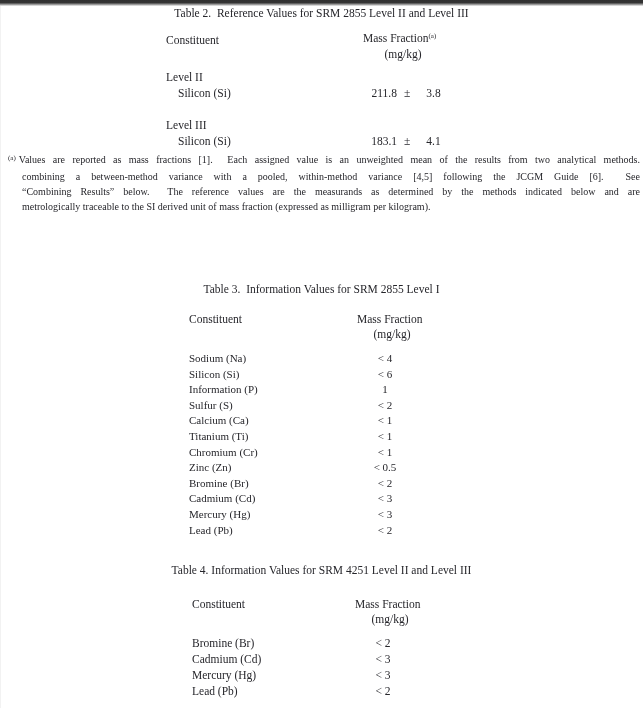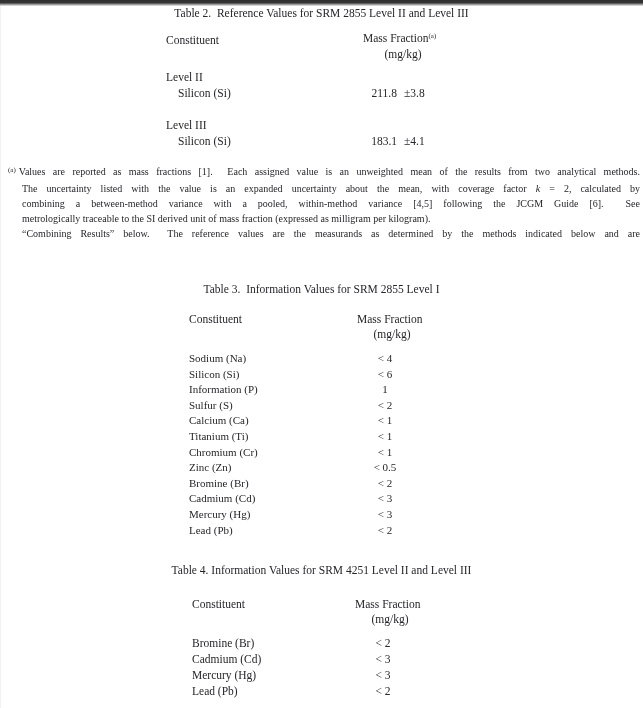--- a/index.html
+++ b/index.html
@@ -30,21 +30,21 @@
   sup.fnref {
     font-size: 7px;
     vertical-align: baseline;
     position: relative;
     top: -4px;
   }
   .unitbox { width: 80px; text-align: center; }
   .valrow { display: flex; }
   .valrow .num { display: inline-block; width: 40px; text-align: right; }
   .valrow .pm  { display: inline-block; margin-left: 7px; }
-  .valrow .unc { display: inline-block; }
+  .valrow .unc { display: inline-block; margin-left: 16px; }
   .footnote { font-size: 10px; line-height: 15px; }
   .fn-line {
     padding-left: 14px;
     text-align: justify;
     text-align-last: justify;
   }
   .fn-first { text-indent: -14px; }
   .fn-last { text-align: left; text-align-last: left; }
   sup.fnmark {
     font-size: 7px;
@@ -82,26 +82,25 @@
   </div>
 
   <div class="abs cell" style="left:166px; top:118px">Level III</div>
   <div class="abs cell" style="left:178px; top:134px">Silicon (Si)</div>
   <div class="abs cell valrow" style="left:357px; top:134px">
     <span class="num">183.1</span>
     <span class="pm">±</span>
     <span class="unc">4.1</span>
   </div>
 
-  <div class="abs footnote" style="left:8px; top:164px; width:632px">
+  <div class="abs footnote" style="left:8px; top:152px; width:632px">
     <div class="fn-line fn-first"><sup class="fnmark">(a)</sup><span>Values are reported as mass fractions [1].&nbsp; Each assigned value is an unweighted mean of the results from two analytical methods.</span></div>
-    <div class="fn-line"><span>The uncertainty listed with the value is an expanded uncertainty about the mean, with coverage factor </span><i>k</i><span> = 2, calculated by</span></div>
     <div class="fn-line"><span>combining a between-method variance with a pooled, within-method variance [4,5] following the JCGM Guide [6].&nbsp; See</span></div>
+    <div class="fn-line"><span>“Combining Results” below.&nbsp; The reference values are the measurands as determined by the methods indicated below and are</span></div>
     <div class="fn-line fn-last"><span>metrologically traceable to the SI derived unit of mass fraction (expressed as milligram per kilogram).</span></div>
-    <div class="fn-line"><span>“Combining Results” below.&nbsp; The reference values are the measurands as determined by the methods indicated below and are</span></div>
   </div>
 
   <div class="abs t-title" style="top:282px">Table 3.&nbsp; Information Values for SRM 2855 Level I</div>
 
   <div class="abs cell" style="left:189px; top:312px">Constituent</div>
   <div class="abs cell" style="left:357px; top:312px">Mass Fraction</div>
   <div class="abs cell unitbox" style="left:352px; top:327px">(mg/kg)</div>
 
   <div class="abs t3-rows" style="left:189px; top:351px">
     <div class="trow">

